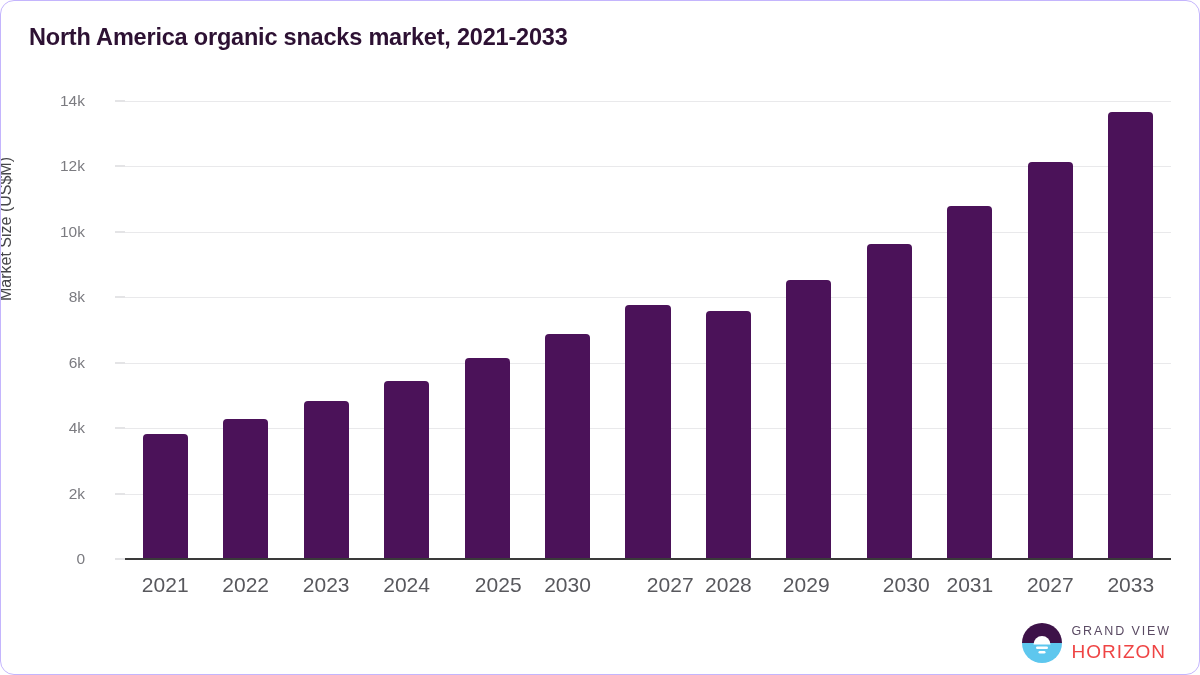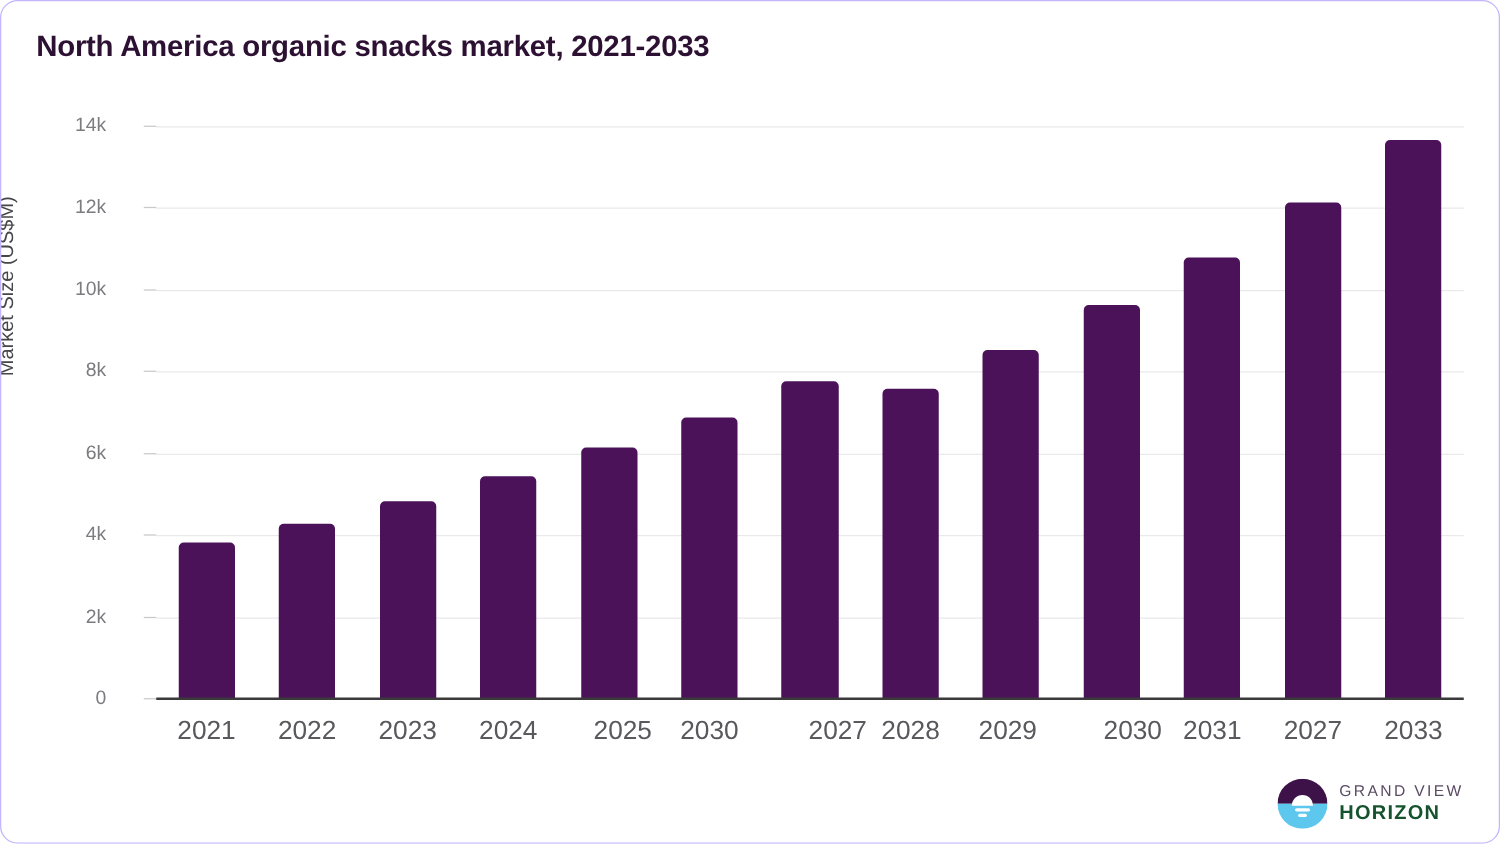--- a/index.html
+++ b/index.html
@@ -157,24 +157,24 @@
     justify-content: flex-start;
     line-height: 1;
   }
   .logo-top {
     font-size: 12.5px;
     letter-spacing: 1.9px;
     color: #5a4a63;
     margin-bottom: 4px;
   }
   .logo-bottom {
-    font-size: 16px;
-    font-weight: bold;
+    font-size: 19px;
+    font-weight: normal;
     letter-spacing: 1.0px;
-    color: #14532d;
+    color: #ef4444;
   }
 </style>
 </head>
 <body>
 
 <div class="figure">
 
   <div class="chart-title">North America organic snacks market, 2021-2033</div>
 
   <div class="plot">

